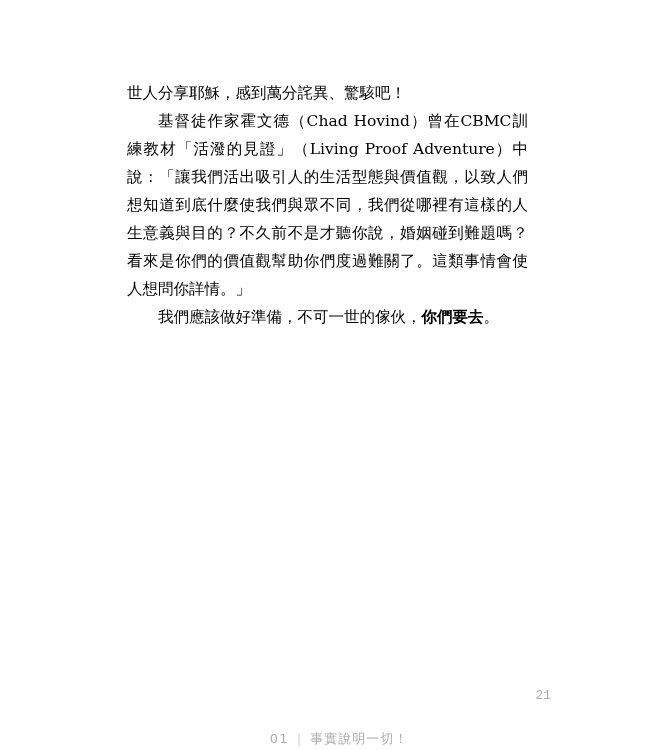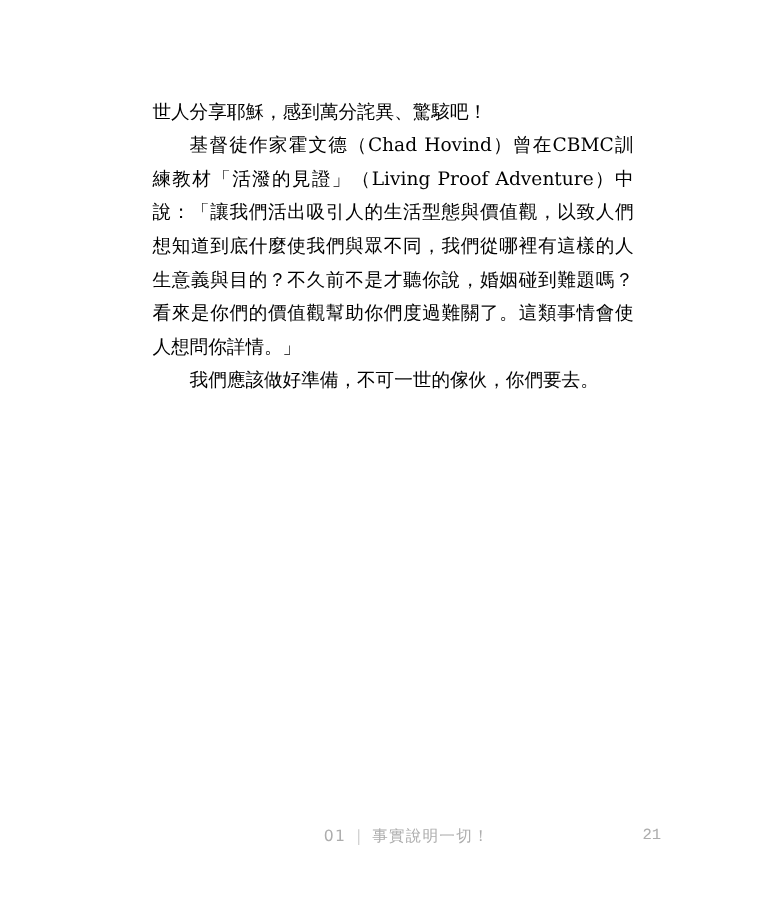--- a/index.html
+++ b/index.html
@@ -31,38 +31,39 @@
     text-justify: inter-character;
   }
   .text-block p {
     margin: 0;
     padding: 0;
   }
   .text-block p.indent {
     text-indent: 2em;
   }
   .bold {
-    font-weight: normal;
+    font-weight: bold;
   }
   .footer {
     position: absolute;
     left: 127px;
     top: 688px;
     width: 424px;
     height: 20px;
     font-family: "DejaVu Sans", "Liberation Sans", sans-serif;
     font-size: 13px;
     color: #adadad;
   }
   .footer .chapter-label {
     position: absolute;
     left: 50%;
     transform: translateX(-50%);
     white-space: nowrap;
     letter-spacing: 1px;
+    margin-top: 42px;
   }
   .footer .chapter-sep {
     margin: 0 4px;
     color: #c2c2c2;
   }
   .footer .page-number {
     position: absolute;
     right: 0;
     top: 0;
     font-family: Liberation Mono, monospace;

